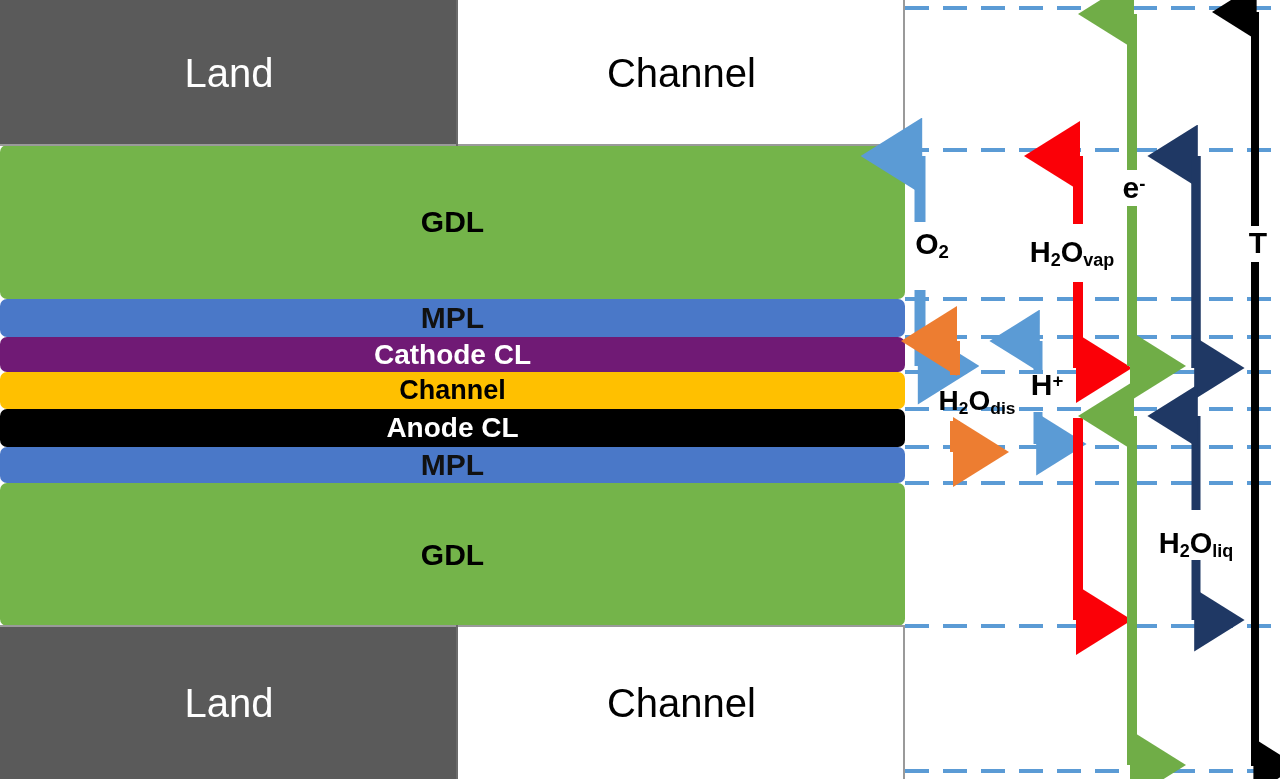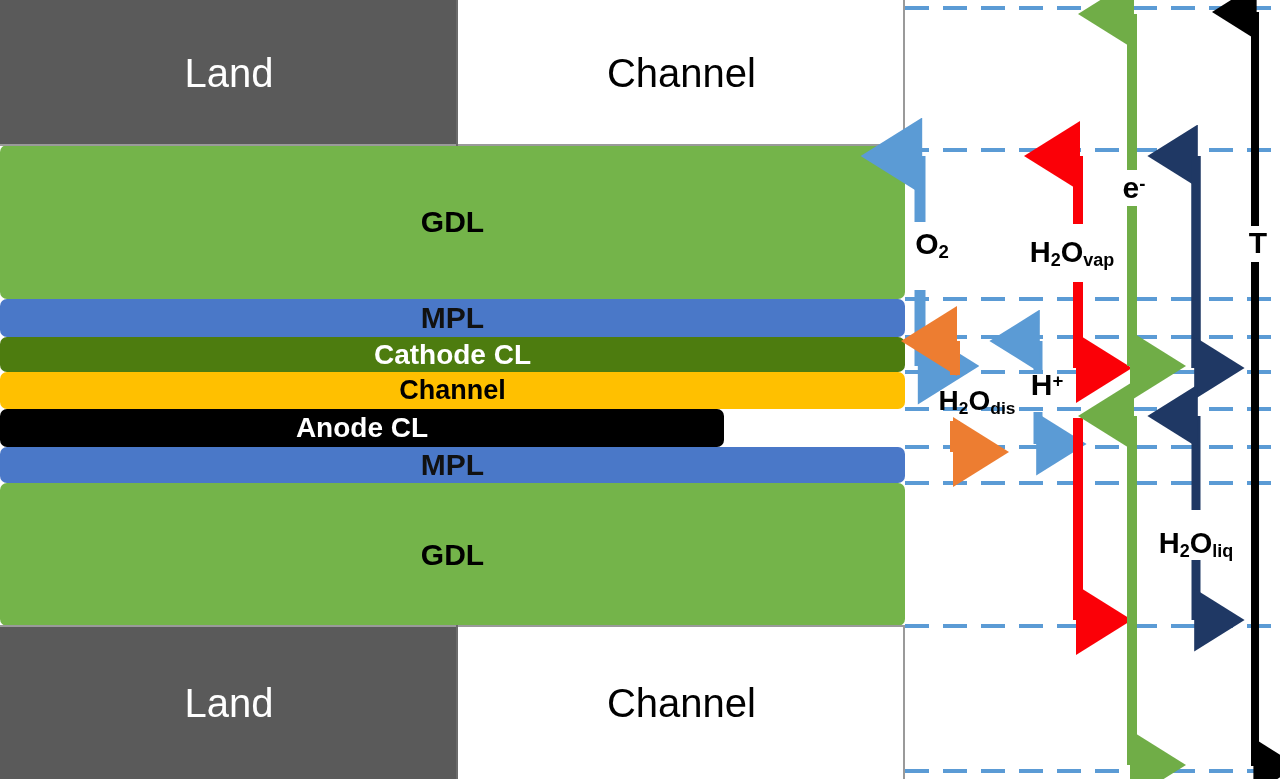--- a/index.html
+++ b/index.html
@@ -81,29 +81,29 @@
   </div>
 
   <div class="layer" style="top:145px; height:154px; width:905px; background:#74b44a;">
     <span class="layer-label" style="color:#000000; font-size:30px;">GDL</span>
   </div>
 
   <div class="layer" style="top:299px; height:38px; width:905px; background:#4a78c8;">
     <span class="layer-label" style="color:#111111; font-size:30px;">MPL</span>
   </div>
 
-  <div class="layer" style="top:337px; height:35px; width:905px; background:#4d7c0f;">
+  <div class="layer" style="top:337px; height:35px; width:905px; background:#701a75;">
     <span class="layer-label" style="color:#ffffff; font-size:28px;">Cathode CL</span>
   </div>
 
   <div class="layer" style="top:372px; height:37px; width:905px; background:#ffc000;">
     <span class="layer-label" style="color:#000000; font-size:27px;">Channel</span>
   </div>
 
-  <div class="layer" style="top:409px; height:38px; width:724px; background:#000000;">
+  <div class="layer" style="top:409px; height:38px; width:905px; background:#000000;">
     <span class="layer-label" style="color:#ffffff; font-size:28px;">Anode CL</span>
   </div>
 
   <div class="layer" style="top:447px; height:36px; width:905px; background:#4a78c8;">
     <span class="layer-label" style="color:#111111; font-size:30px;">MPL</span>
   </div>
 
   <div class="layer" style="top:483px; height:143px; width:905px; background:#74b44a;">
     <span class="layer-label" style="color:#000000; font-size:30px;">GDL</span>
   </div>

